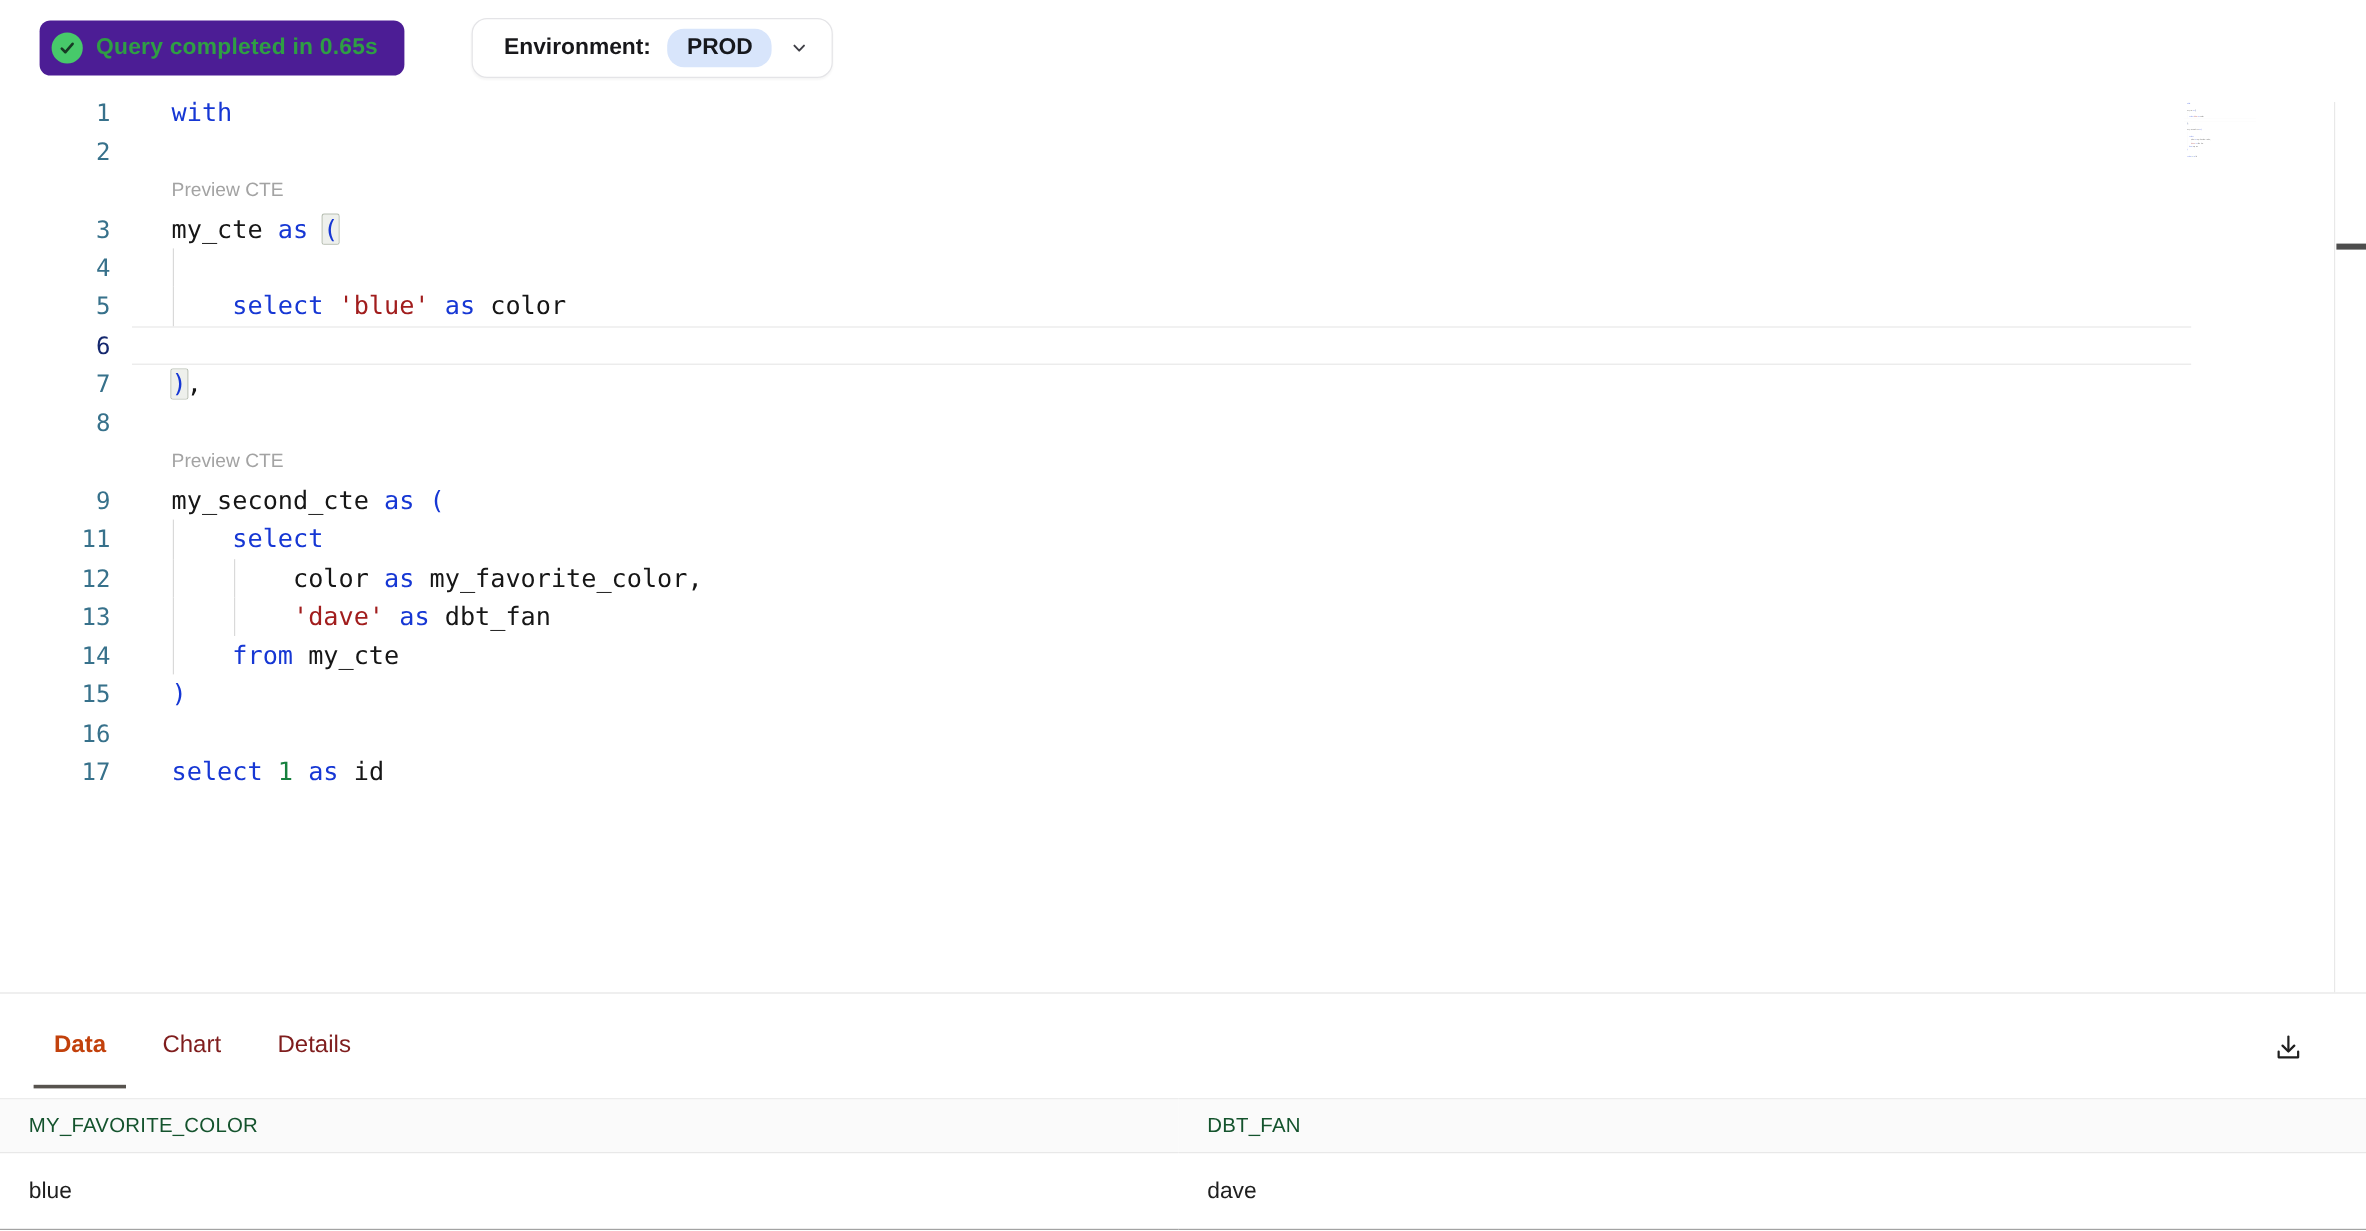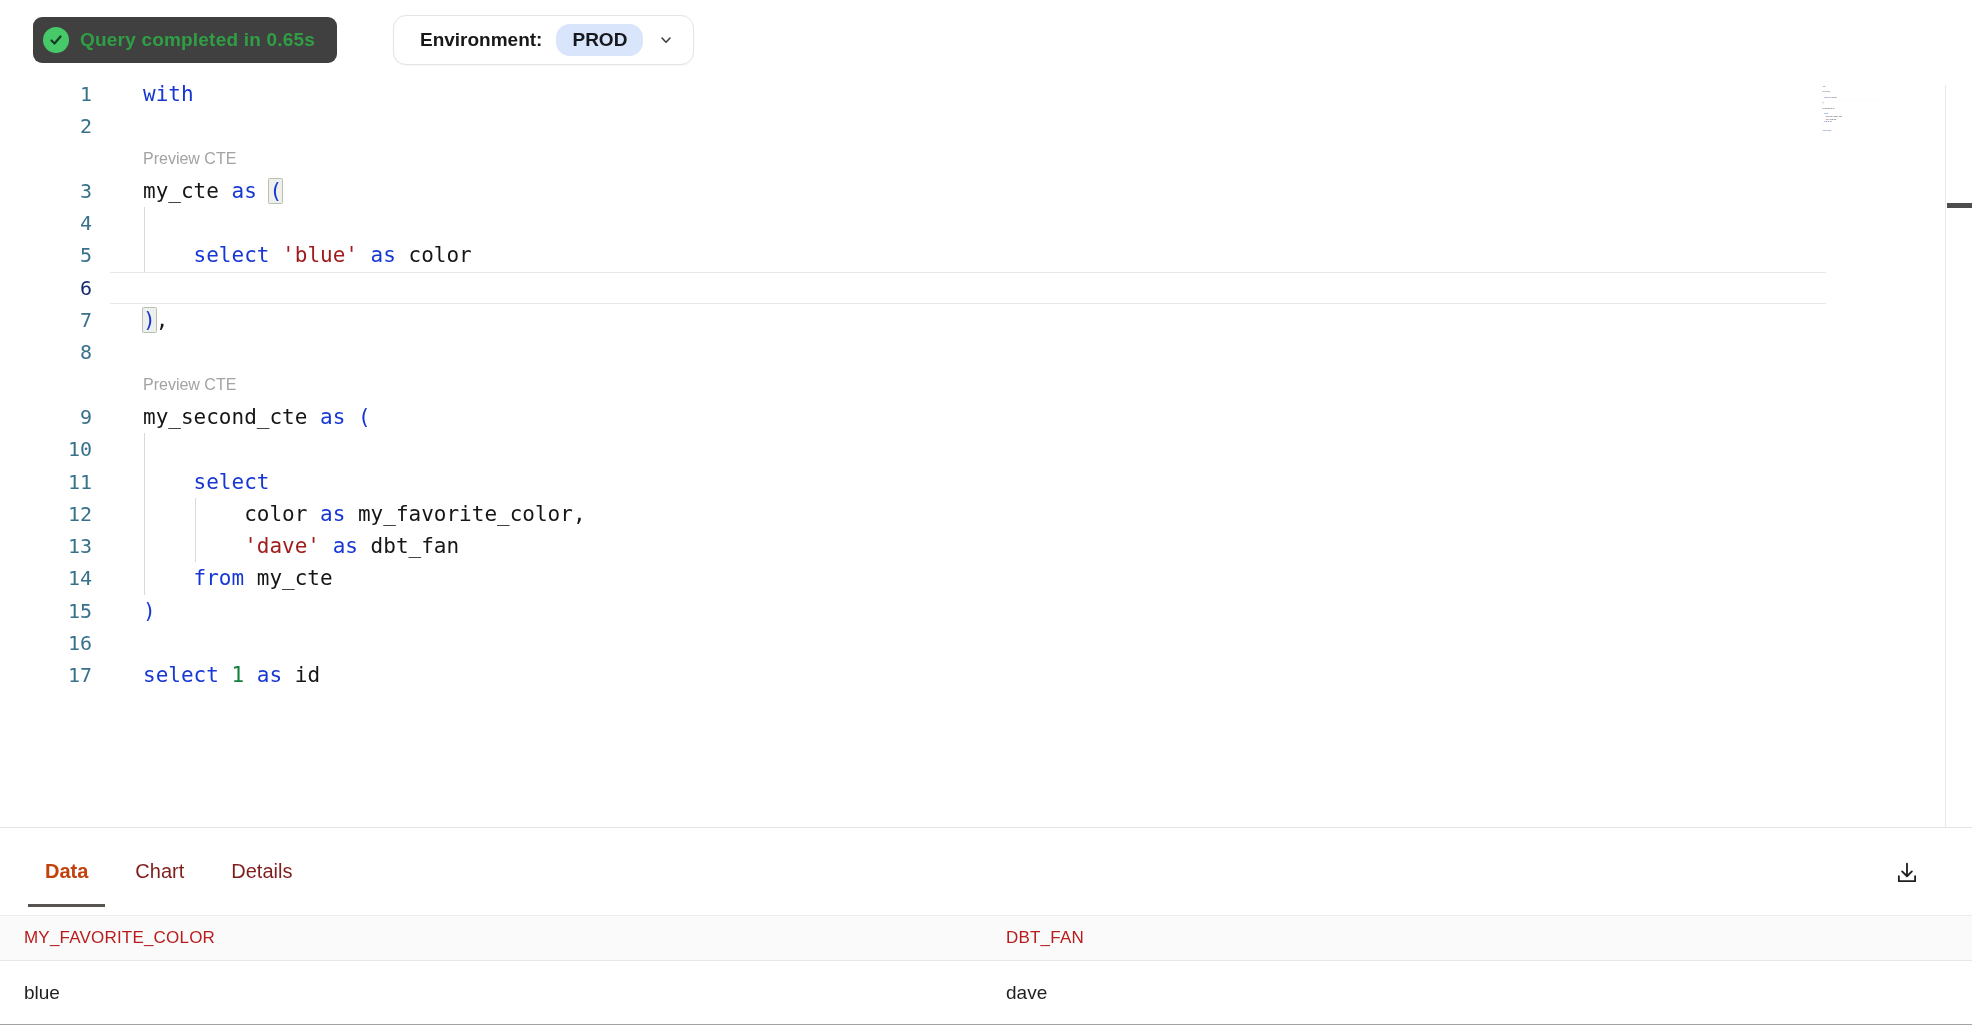--- a/index.html
+++ b/index.html
@@ -2,21 +2,21 @@
 <html><head>
 <meta charset="utf-8">
 <style>
   * { margin:0; padding:0; box-sizing:border-box; }
   html,body { width:1972px; height:1026px; background:#ffffff; overflow:hidden;
               font-family:"Liberation Sans", sans-serif; }
 
   
   .topbar { position:absolute; left:0; top:0; width:100%; height:78px; }
   .status-pill { position:absolute; left:33px; top:17px; height:46px;
-    background:#404040; border-radius:9px; display:flex; align-items:center;
+    background:#4c1d95; border-radius:9px; display:flex; align-items:center;
     padding:0 22px 0 10px; gap:11px; }
   .status-pill .check-circle { width:26px; height:26px; border-radius:50%;
     background:#47c96a; display:flex; align-items:center; justify-content:center; }
   .status-pill .check-circle svg { display:block; }
   .status-text { color:#2f9e44; font-weight:bold; font-size:19px; letter-spacing:.2px; }
 
   .env-pill { position:absolute; left:393px; top:15px; height:50px;
     background:#ffffff; border:1px solid #e4e4e7; border-radius:13px;
     box-shadow:0 1px 2px rgba(0,0,0,.04);
     display:flex; align-items:center; padding:0 20px 0 26px; gap:14px; cursor:pointer; }
@@ -63,21 +63,21 @@
   .tab.active { color:#c2410c; font-weight:bold; }
   .tab.active::after { content:""; position:absolute; left:0; right:0; bottom:8px;
     height:3px; background:#57534e; }
   .download-btn { position:absolute; right:45px; top:25px; width:40px; height:40px;
     display:flex; align-items:center; justify-content:center; cursor:pointer;
     background:none; border:none; }
 
   table.result-table { width:100%; border-collapse:collapse; table-layout:fixed; }
   .result-table th { background:#fafafa; border-top:1px solid #ececec;
     border-bottom:1px solid #e8e8e8; height:45px; text-align:left;
-    color:#b91c1c; font-weight:normal; font-size:17px; padding-left:24px; letter-spacing:.2px; }
+    color:#14532d; font-weight:normal; font-size:17px; padding-left:24px; letter-spacing:.2px; }
   .result-table td { height:64px; border-bottom:1px solid #a3a3a3;
     color:#1f1f1f; font-size:19px; padding-left:24px; }
   .result-table col.c0 { width:982px; }
 </style>
 </head>
 <body>
 
 <div class="topbar">
   <div class="status-pill">
     <span class="check-circle">
@@ -103,21 +103,20 @@
       <div class="ed-row"><div class="gutter">2</div><div class="content"></div></div>
       <div class="ed-row lens-row"><div class="gutter"></div><div class="content">Preview CTE</div></div>
       <div class="ed-row"><div class="gutter">3</div><div class="content"><span class="tok txt">my_cte </span><span class="tok kw">as</span><span class="tok txt"> </span><span class="tok brk match">(</span></div></div>
       <div class="ed-row"><div class="gutter">4</div><div class="content"><span class="guide" style="left: calc(0ch + 34px);"></span></div></div>
       <div class="ed-row"><div class="gutter">5</div><div class="content"><span class="guide" style="left: calc(0ch + 34px);"></span><span class="tok txt">    </span><span class="tok kw">select</span><span class="tok txt"> </span><span class="tok str">'blue'</span><span class="tok txt"> </span><span class="tok kw">as</span><span class="tok txt"> color</span></div></div>
       <div class="ed-row active"><div class="gutter">6</div><div class="content"></div></div>
       <div class="ed-row"><div class="gutter">7</div><div class="content"><span class="tok brk match">)</span><span class="tok txt">,</span></div></div>
       <div class="ed-row"><div class="gutter">8</div><div class="content"></div></div>
       <div class="ed-row lens-row"><div class="gutter"></div><div class="content">Preview CTE</div></div>
       <div class="ed-row"><div class="gutter">9</div><div class="content"><span class="tok txt">my_second_cte </span><span class="tok kw">as</span><span class="tok txt"> </span><span class="tok brk">(</span></div></div>
-      <div class="ed-row"><div class="gutter">10</div><div class="content"><span class="guide" style="left: calc(0ch + 34px);"></span></div></div>
       <div class="ed-row"><div class="gutter">11</div><div class="content"><span class="guide" style="left: calc(0ch + 34px);"></span><span class="tok txt">    </span><span class="tok kw">select</span></div></div>
       <div class="ed-row"><div class="gutter">12</div><div class="content"><span class="guide" style="left: calc(0ch + 34px);"></span><span class="guide" style="left: calc(4ch + 34px);"></span><span class="tok txt">        color </span><span class="tok kw">as</span><span class="tok txt"> my_favorite_color,</span></div></div>
       <div class="ed-row"><div class="gutter">13</div><div class="content"><span class="guide" style="left: calc(0ch + 34px);"></span><span class="guide" style="left: calc(4ch + 34px);"></span><span class="tok txt">        </span><span class="tok str">'dave'</span><span class="tok txt"> </span><span class="tok kw">as</span><span class="tok txt"> dbt_fan</span></div></div>
       <div class="ed-row"><div class="gutter">14</div><div class="content"><span class="guide" style="left: calc(0ch + 34px);"></span><span class="tok txt">    </span><span class="tok kw">from</span><span class="tok txt"> my_cte</span></div></div>
       <div class="ed-row"><div class="gutter">15</div><div class="content"><span class="tok brk">)</span></div></div>
       <div class="ed-row"><div class="gutter">16</div><div class="content"></div></div>
       <div class="ed-row"><div class="gutter">17</div><div class="content"><span class="tok kw">select</span><span class="tok txt"> </span><span class="tok num">1</span><span class="tok txt"> </span><span class="tok kw">as</span><span class="tok txt"> id</span></div></div>
     </div>
 </div>
 

